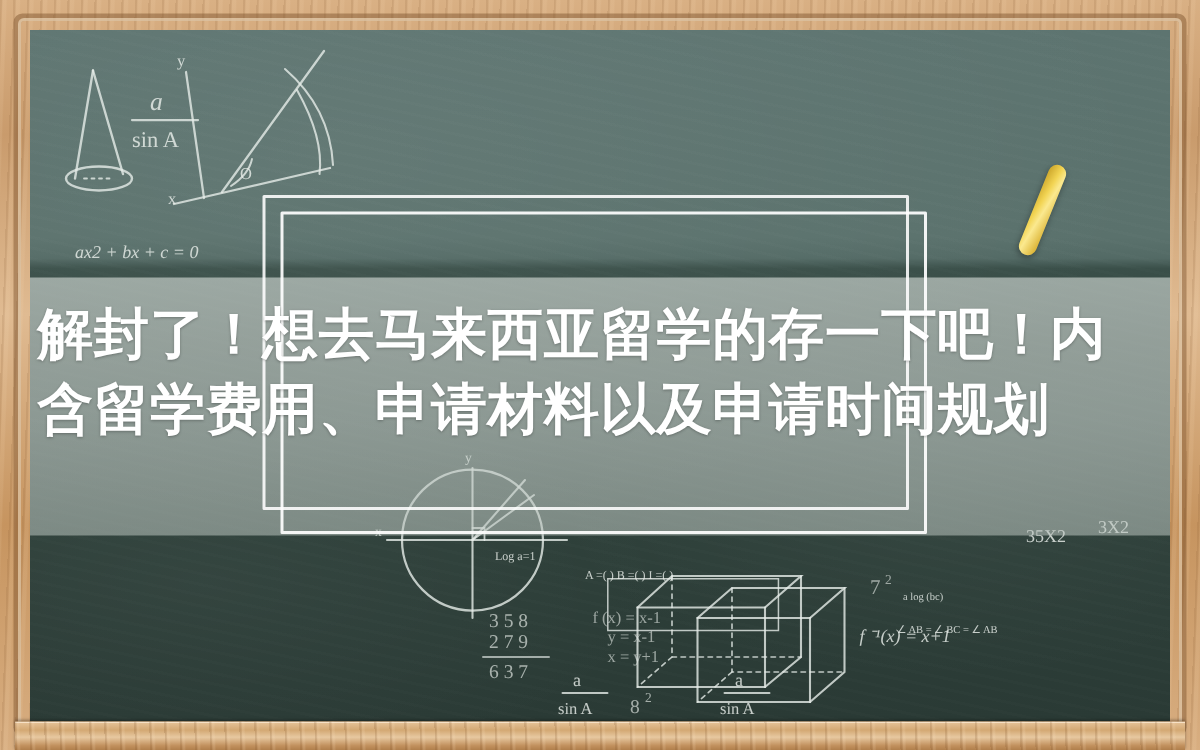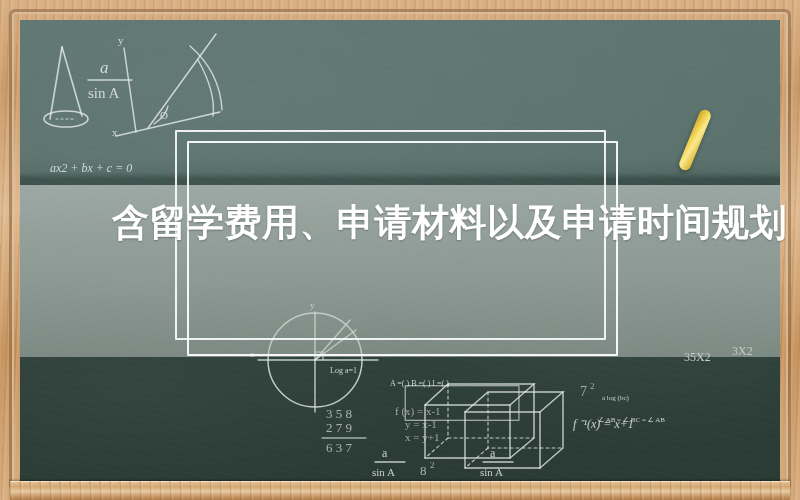--- a/index.html
+++ b/index.html
@@ -82,21 +82,21 @@
   
   .headline{
     position:absolute;left:25px;top:198px;width:762px;
     color:#ffffff;
     font-family:"DejaVu Sans",sans-serif;
     font-size:37px;line-height:50px;font-weight:700;
     letter-spacing:.5px;
     text-shadow:0 1px 2px rgba(0,0,0,.28);
     white-space:nowrap;
   }
-  .headline .l2{display:block;text-align:right;}
+  .headline .l2{display:block;}
 
   
   .chalk-stick{position:absolute;border-radius:6px;}
   .stick-tilted{
     left:669px;top:88px;width:12px;height:64px;
     background:linear-gradient(100deg,#c9a227 0%,#f2d453 35%,#fbe98f 55%,#d8ae2c 100%);
     transform:rotate(22deg);
     box-shadow:0 2px 4px rgba(0,0,0,.35);
   }
 
@@ -232,18 +232,19 @@
     <div class="light-band"></div>
 
     <div class="frame-outer"></div>
     <div class="frame-inner"></div>
 
     <div class="chalk-stick stick-tilted"></div>
 
   </div>
 
   <div class="headline">
+    <span>解封了！想去马来西亚留学的存一下吧！内</span>
     <span class="l2">含留学费用、申请材料以及申请时间规划</span>
   </div>
 
   <div class="ledge"></div>
 
 </div>
 
 </body></html>

